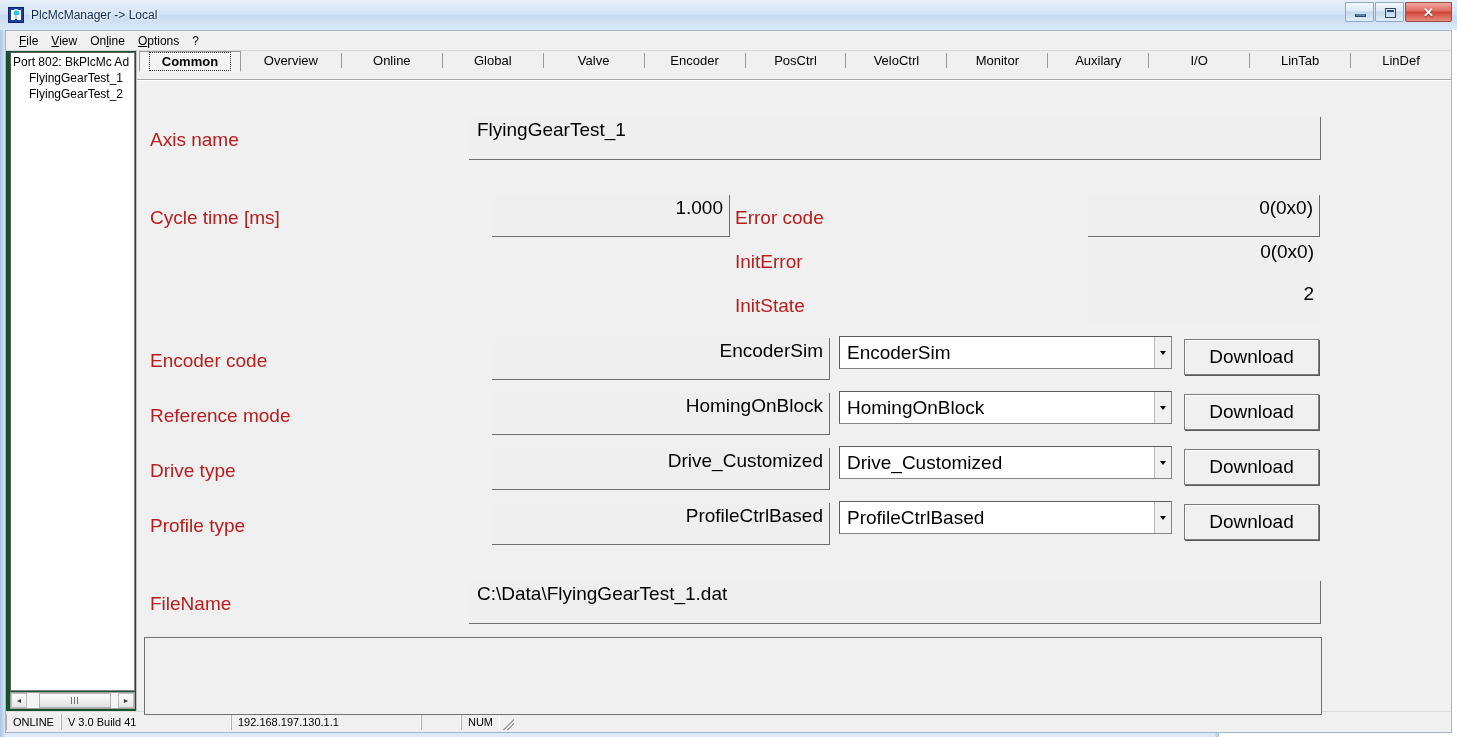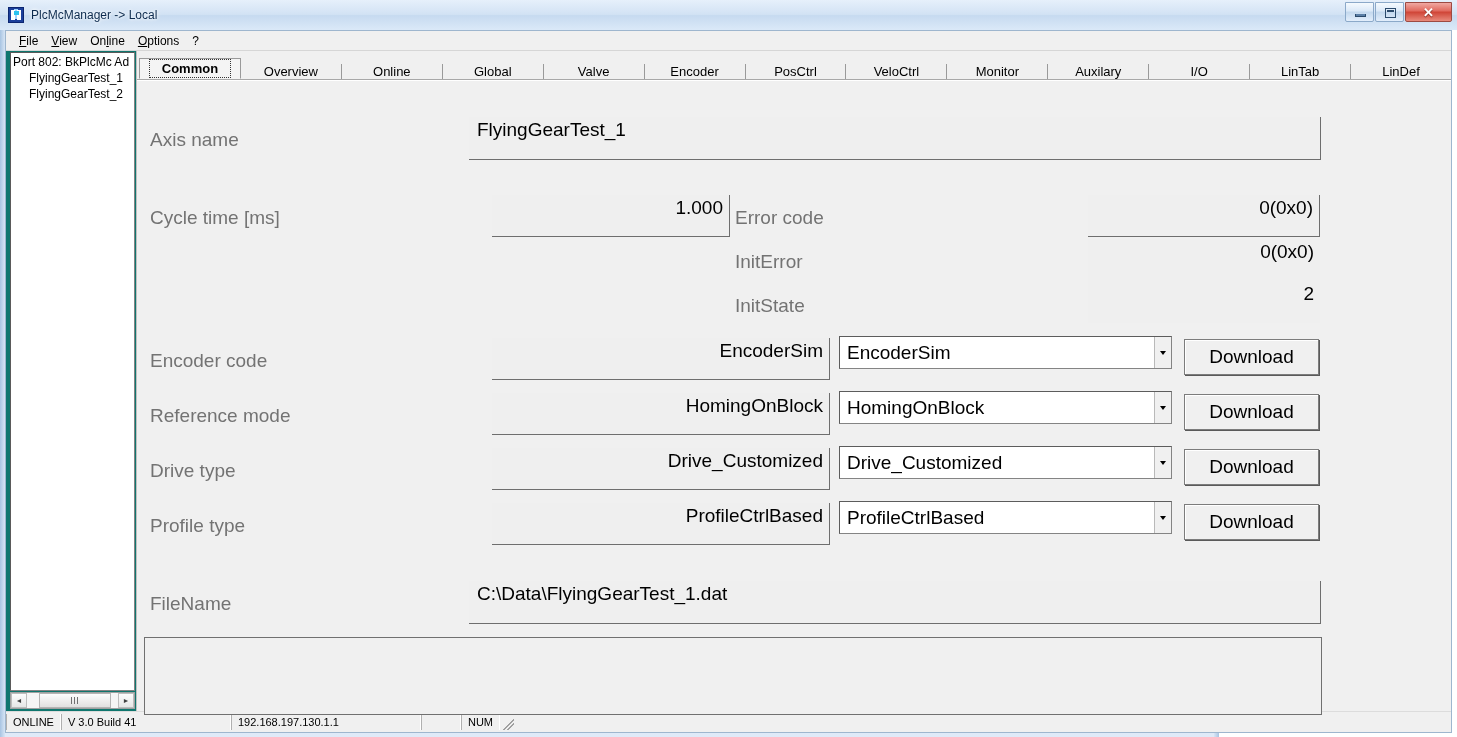--- a/index.html
+++ b/index.html
@@ -103,21 +103,21 @@
     white-space: nowrap; cursor: default;
   }
   .menu-item u { text-decoration: underline; }
 
   
   #main { flex: 1; display: flex; min-height: 0; background: #f0f0f0; }
 
   
   #sidebar {
     width: 131px; flex: none;
-    background: #0f766e;
+    background: #14532d;
     border-right: 1px solid #c0c0c0;
     display: flex; flex-direction: column;
     padding: 1px 1px 0 4px;
   }
   #tree {
     flex: 1; background: #ffffff;
     border: 1px solid #828282;
     border-top-color: #5a5a5a; border-left-color: #5a5a5a;
     overflow: hidden; padding-top: 1px;
   }
@@ -150,21 +150,21 @@
     width: 8px; height: 7px;
     background: repeating-linear-gradient(to right, #707070 0 1px, transparent 1px 3px);
   }
 
   
   #pane { flex: 1; min-width: 0; display: flex; flex-direction: column; background: #f0f0f0; }
 
   
   #tabstrip {
     height: 29px; flex: none;
-    display: flex; align-items: flex-end;
+    display: flex; align-items: flex-start;
     background: #f0f0f0;
     padding-left: 2px;
     border-bottom: 1px solid #a8a8a8;
   }
   .tab {
     flex: 1 1 0; min-width: 0;
     display: flex; align-items: center; justify-content: center;
     font-size: 13px; color: #000000;
     background: #f0f0f0;
     border-right: 1px solid #9a9a9a;
@@ -185,21 +185,21 @@
     padding: 1px 12px;
   }
 
   
   #form {
     flex: 1; min-height: 0; position: relative;
     background: #f0f0f0;
     border-top: 1px solid #ffffff;
   }
   .lbl {
-    position: absolute; font-size: 19px; color: #737373; white-space: nowrap;
+    position: absolute; font-size: 19px; color: #b91c1c; white-space: nowrap;
   }
   
   .ro {
     position: absolute;
     background: #efefef;
     border-bottom: 1px solid #6e6e6e;
     border-right: 1px solid #6e6e6e;
     font-size: 19px; color: #000000;
     display: flex; align-items: flex-start;
     padding: 2px 6px 0 8px;

